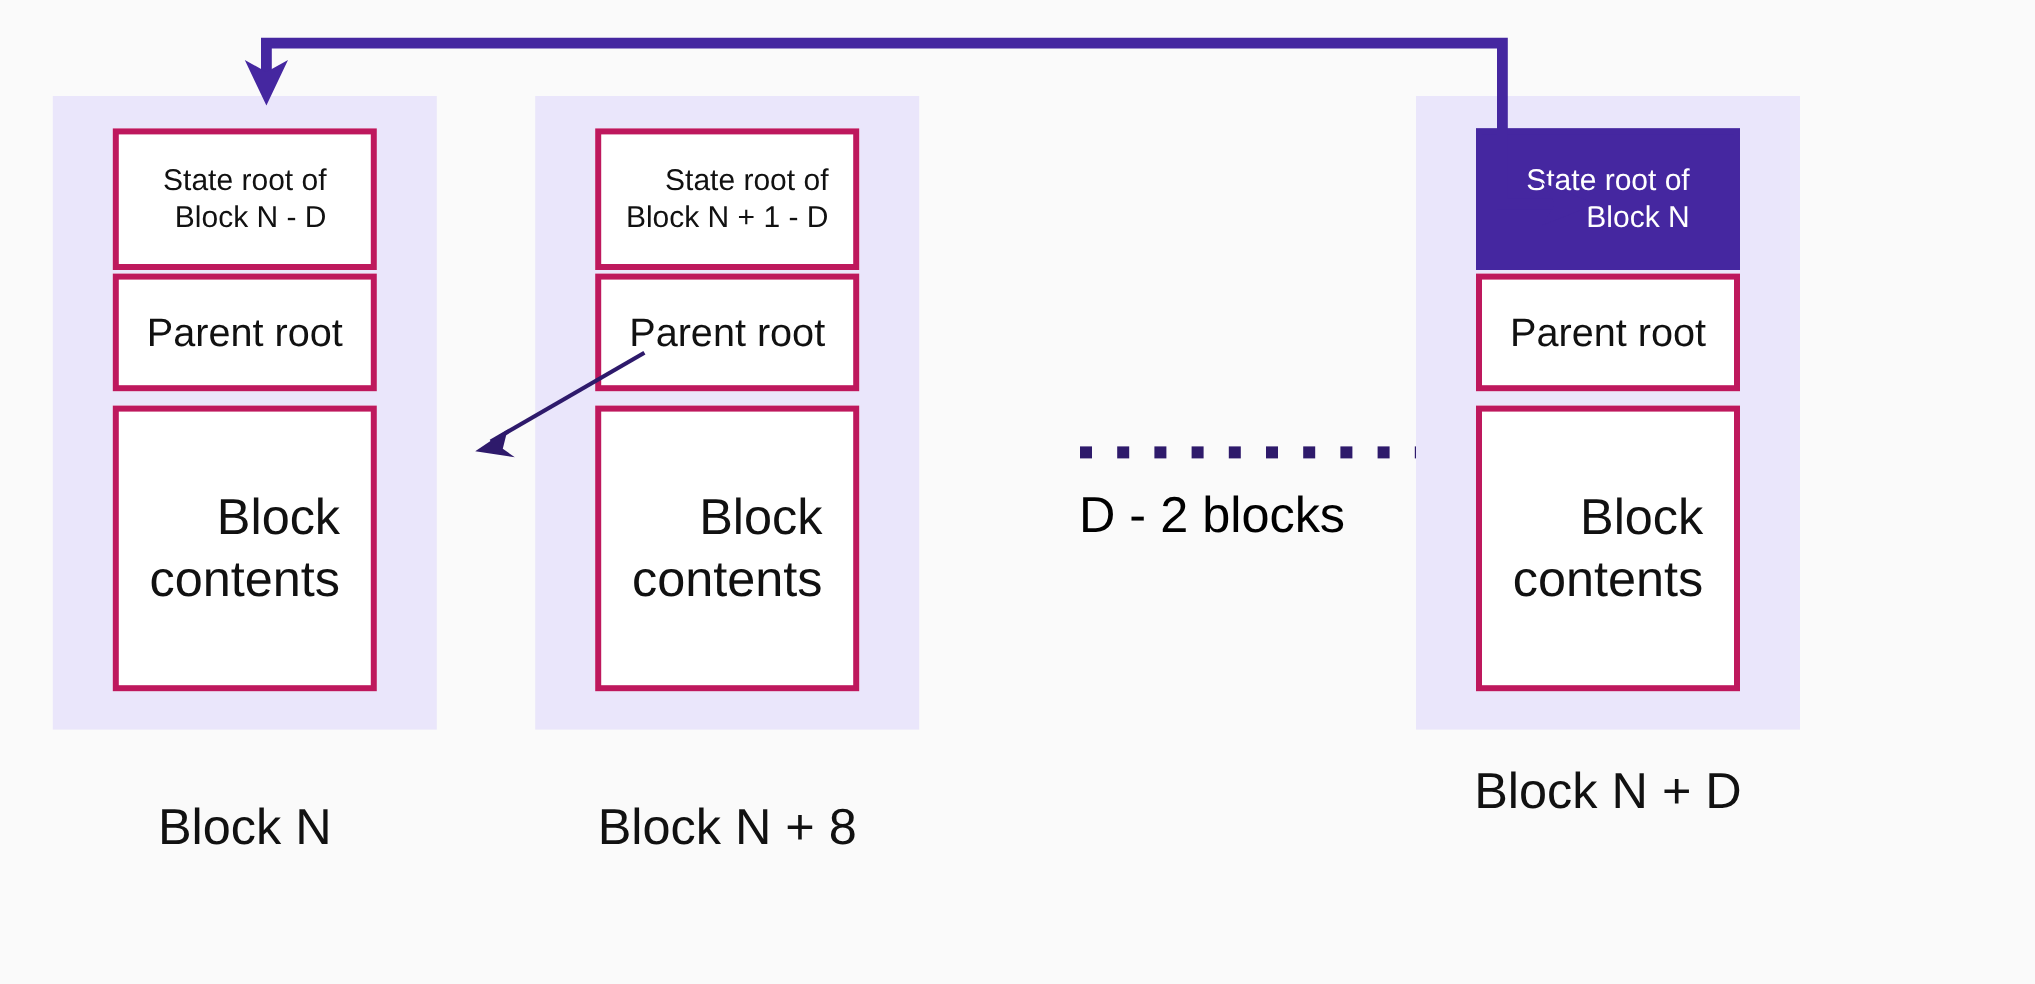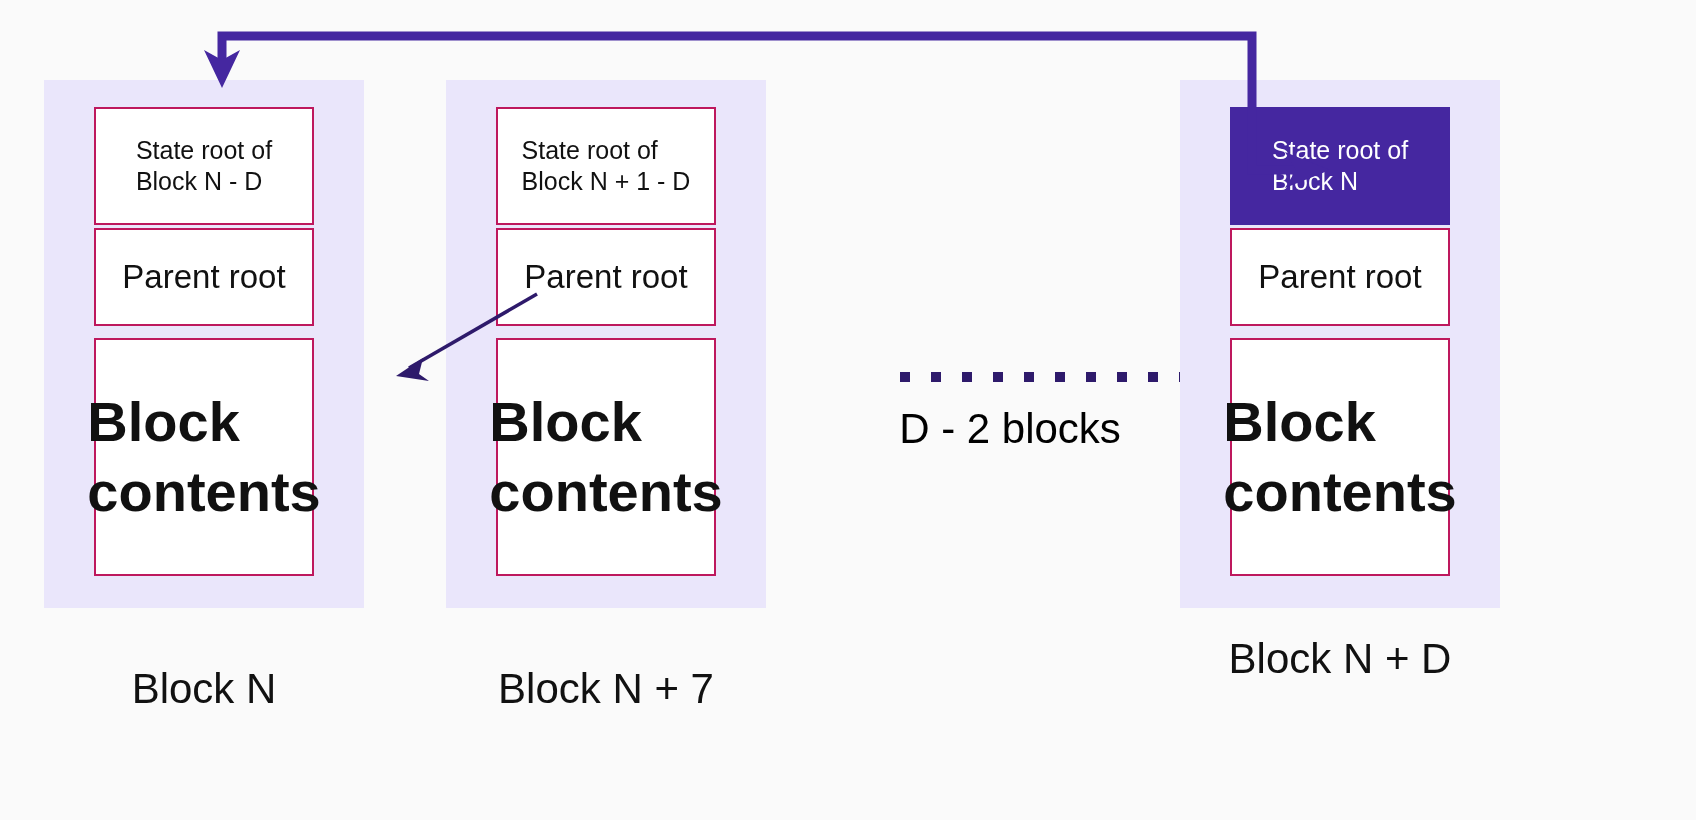--- a/index.html
+++ b/index.html
@@ -28,41 +28,40 @@
   .block-column {
     position: absolute;
     background: #EAE6FB;
     box-sizing: border-box;
   }
 
   .field-box {
     position: absolute;
     box-sizing: border-box;
     background: #FFFFFF;
-    border: 2px solid #be185d;
+    border: 5px solid #be185d;
     display: flex;
     align-items: center;
     justify-content: center;
-    text-align: left;
+    text-align: right;
     color: #111111;
     line-height: 1.25;
     white-space: pre-line;
   }
 
   .field-box.state-root {
     font-size: 25px;
   }
 
   .field-box.parent-root {
     font-size: 33px;
   }
 
   .field-box.contents {
-    font-size: 56px;
-    font-weight: bold;
+    font-size: 42px;
   }
 
   .field-box.highlighted {
     background: #4527A0;
     border-color: #4527A0;
     color: #FFFFFF;
   }
 
   
   .block-caption {
@@ -121,21 +120,21 @@
   </div>
   <div class="block-caption" style="left:44px; top:665px; width:320px;">Block N</div>
 
   <div class="block-column" style="left:446px; top:80px; width:320px; height:528px;">
     <div class="field-box state-root" style="left:50px; top:27px; width:220px; height:118px;">State root of
 Block N + 1 - D</div>
     <div class="field-box parent-root" style="left:50px; top:148px; width:220px; height:98px;">Parent root</div>
     <div class="field-box contents" style="left:50px; top:258px; width:220px; height:238px;">Block
 contents</div>
   </div>
-  <div class="block-caption" style="left:446px; top:665px; width:320px;">Block N + 7</div>
+  <div class="block-caption" style="left:446px; top:665px; width:320px;">Block N + 8</div>
 
   <div class="gap-dots" style="left:900px; top:372px;">
     <span class="dot"></span>
     <span class="dot"></span>
     <span class="dot"></span>
     <span class="dot"></span>
     <span class="dot"></span>
     <span class="dot"></span>
     <span class="dot"></span>
     <span class="dot"></span>

